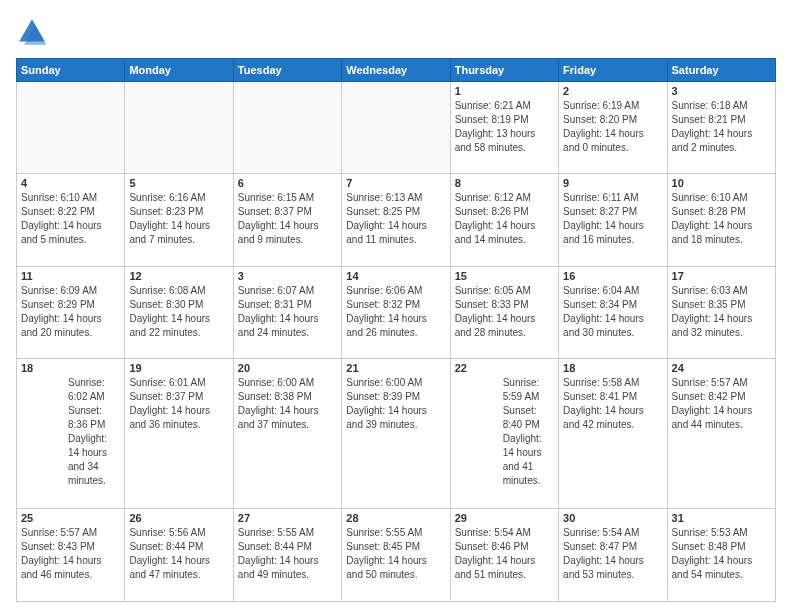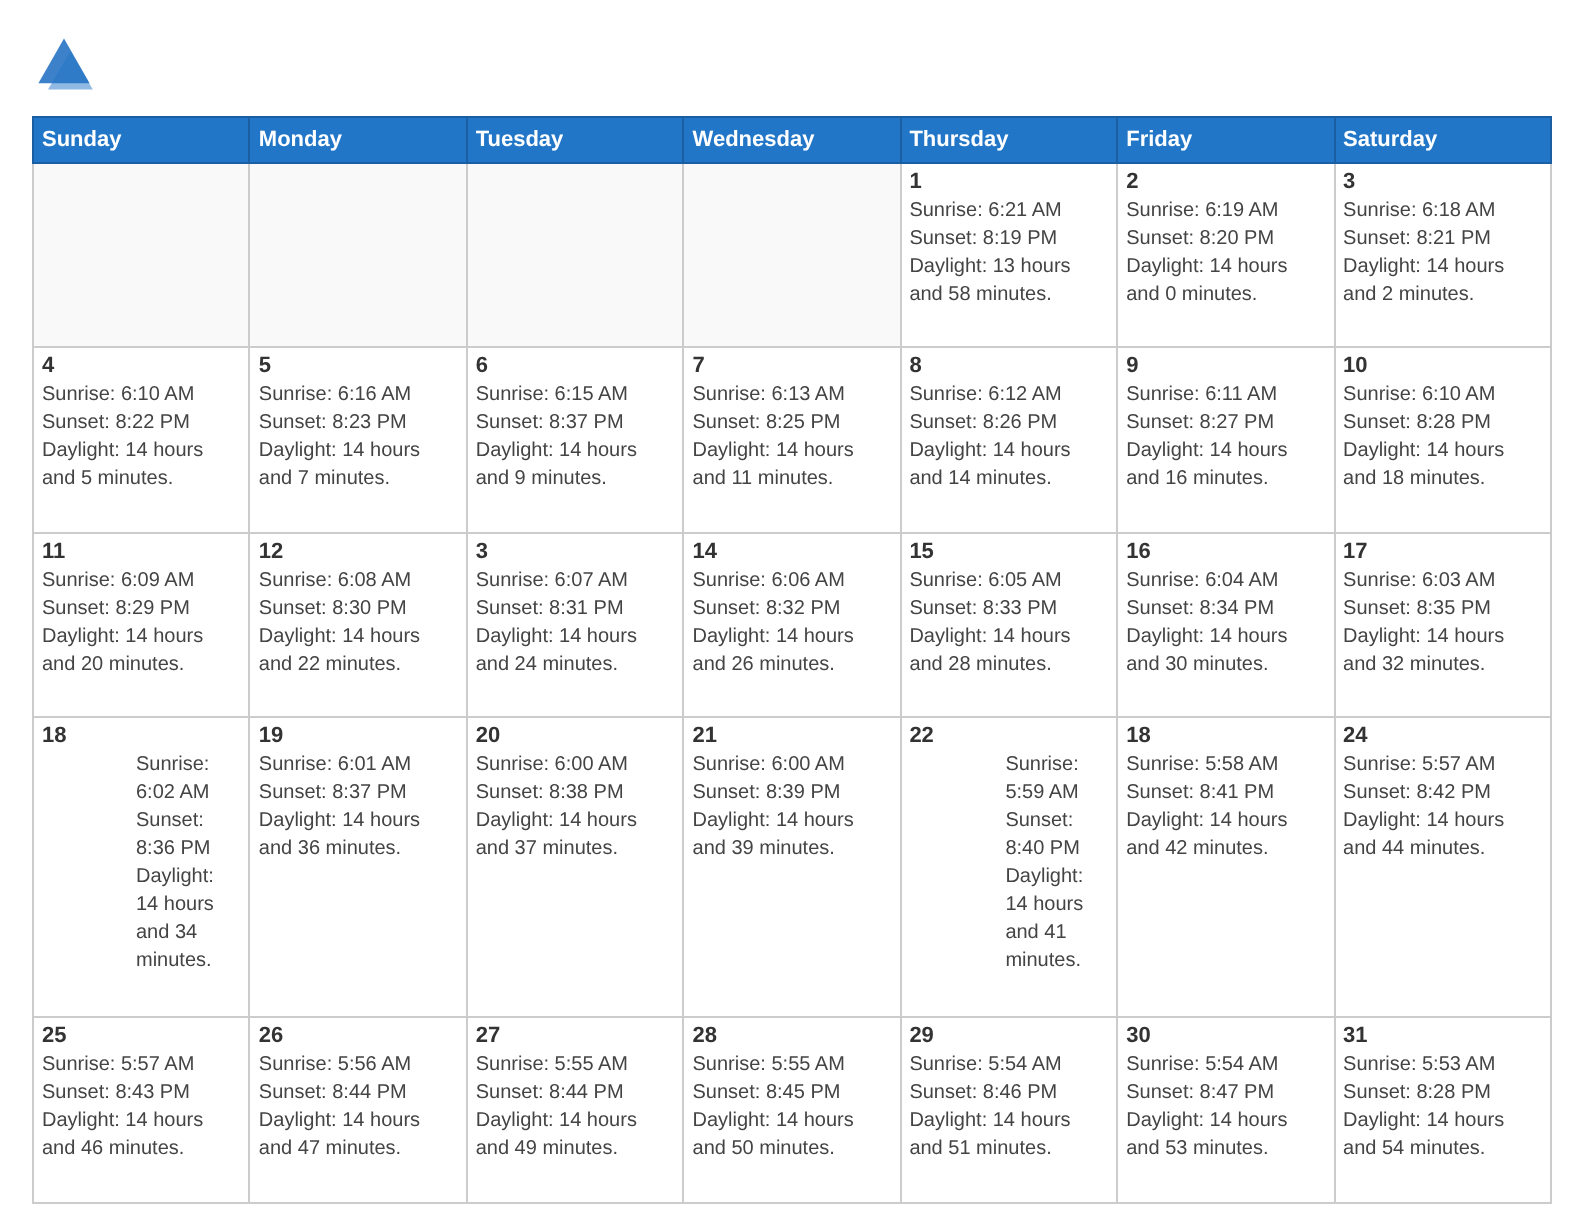--- a/index.html
+++ b/index.html
@@ -355,20 +355,20 @@
           <td class="filled">
             <div class="day-num">30</div>
             <div class="day-info" style="white-space: pre-line;">Sunrise: 5:54 AM
 Sunset: 8:47 PM
 Daylight: 14 hours
 and 53 minutes.</div>
           </td>
           <td class="filled">
             <div class="day-num">31</div>
             <div class="day-info" style="white-space: pre-line;">Sunrise: 5:53 AM
-Sunset: 8:28 PM
+Sunset: 8:48 PM
 Daylight: 14 hours
 and 54 minutes.</div>
           </td>
         </tr>
       </tbody>
   </table>
 </div>
 
 </body></html>

